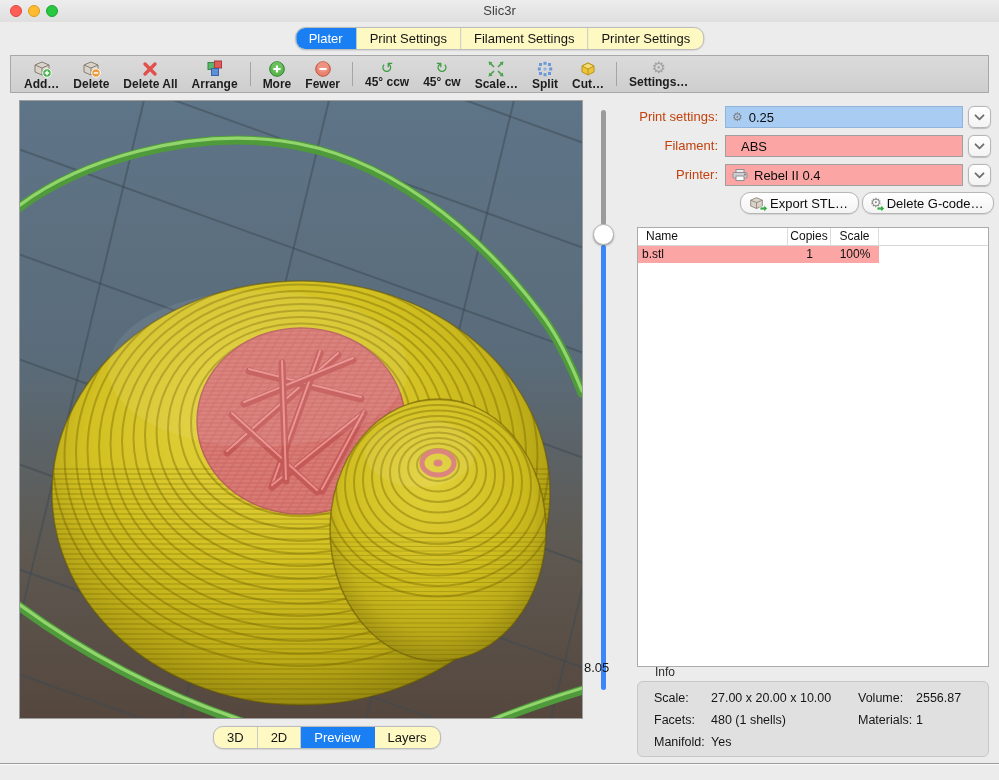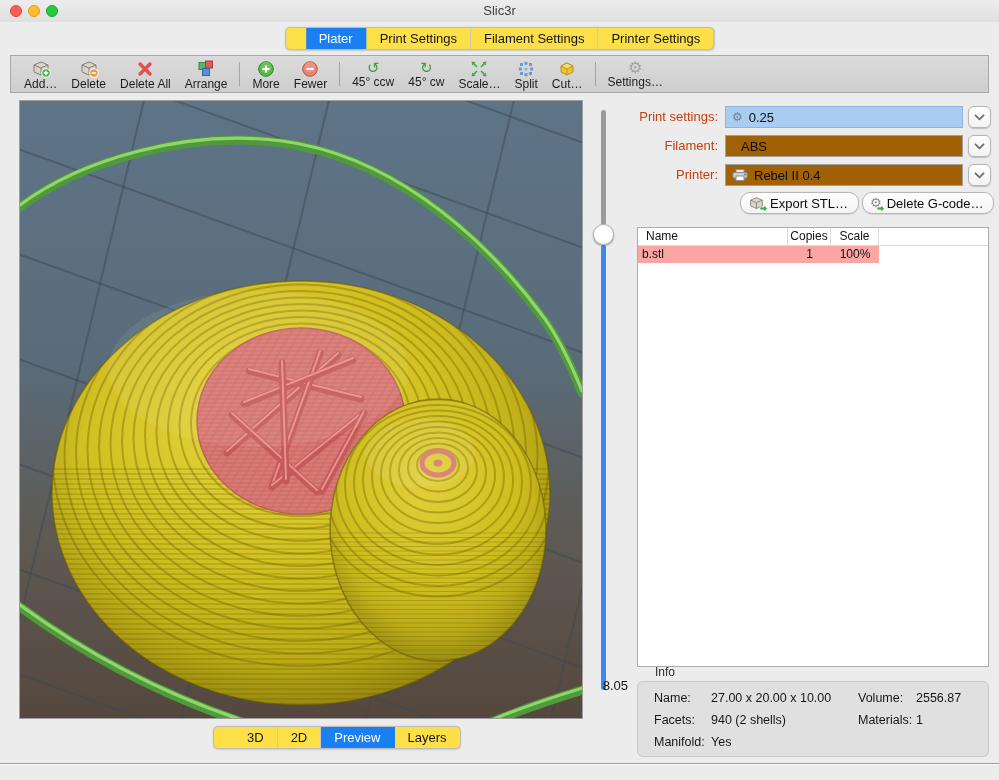--- a/index.html
+++ b/index.html
@@ -8,52 +8,52 @@
   
   .titlebar{position:absolute;left:0;top:0;right:0;height:22px;
             background:linear-gradient(#ededed,#dfdfdf);}
   .tl{position:absolute;top:5px;width:12px;height:12px;border-radius:50%;box-sizing:border-box;}
   .tl.red{left:10px;background:#fd5f57;border:1px solid #e0443e;}
   .tl.yellow{left:28px;background:#febc2e;border:1px solid #d89c22;}
   .tl.green{left:46px;background:#28c840;border:1px solid #1da432;}
   .win-title{position:absolute;left:0;right:0;top:0;text-align:center;line-height:22px;
              font-size:13px;color:#3f3f3f;}
   
-  .seg{display:flex;background:#fde047;border:1px solid #bcbcbc;border-radius:5px;overflow:hidden;
-       box-shadow:0 .5px 1.5px rgba(0,0,0,.15);padding-left:20px;}
+  .seg{display:flex;background:#fef9c3;border:1px solid #bcbcbc;border-radius:10px;overflow:hidden;
+       box-shadow:0 .5px 1.5px rgba(0,0,0,.15);}
   .seg .s{font-size:13px;line-height:21px;padding:0 13px;color:#151515;border-right:1px solid #c9c9c9;white-space:nowrap;}
   .seg .s:last-child{border-right:none;}
   .seg .s.active{background:#1a7ff3;color:#fff;border-right-color:#1a7ff3;}
   .main-tabs{position:absolute;top:27px;left:50%;transform:translateX(-50%);}
   .view-tabs{position:absolute;top:726px;left:213px;}
   
   .toolbar{position:absolute;left:10px;right:10px;top:55px;height:38px;box-sizing:border-box;
            background:linear-gradient(#dbdbdb,#cecece);border:1px solid #a8a8a8;
            display:flex;align-items:stretch;padding:2px 6px;}
   .tool{display:flex;flex-direction:column;align-items:center;justify-content:space-between;
         padding:2px 7px 1px 7px;}
   .tool .ticon{height:18px;display:flex;align-items:center;justify-content:center;}
-  .tool .tlabel{font-size:12px;color:#1d1d1d;line-height:13px;white-space:nowrap;}
+  .tool .tlabel{font-size:12px;color:#1d1d1d;line-height:13px;white-space:nowrap;font-weight:bold;}
   .tool.disabled .tlabel{color:#1d1d1d;}
   .tsep{width:1px;background:#a5a5a5;margin:4px 5px;}
   .glyph{font-family:"DejaVu Sans",sans-serif;font-size:15px;line-height:16px;}
   
   .viewport{position:absolute;left:19px;top:100px;width:562px;height:617px;border:1px solid #9d9d9d;}
   .viewport svg{display:block;}
   
   .slider{position:absolute;left:598px;top:110px;width:11px;height:580px;}
   .slider .track-top{position:absolute;left:3px;top:0;width:5px;height:115px;background:#9b9b9b;border-radius:3px;}
   .slider .track-bottom{position:absolute;left:3px;top:135px;width:5px;height:445px;background:#3c87f8;border-radius:3px;}
   .slider .thumb{position:absolute;left:-5px;top:114px;width:21px;height:21px;border-radius:50%;
                  background:#fff;border:1px solid #b3b3b3;box-shadow:0 1px 2px rgba(0,0,0,.35);box-sizing:border-box;}
-  .slider-value{position:absolute;left:584px;top:678px;width:44px;text-align:right;font-size:13px;color:#141414;}
+  .slider-value{position:absolute;left:584px;top:660px;width:44px;text-align:left;font-size:13px;color:#141414;}
   
   .field-label{position:absolute;left:618px;width:100px;text-align:right;font-size:13px;
                color:#c2410c;line-height:22px;}
-  .combo{position:absolute;left:725px;width:238px;height:22px;box-sizing:border-box;background:#a16207;
+  .combo{position:absolute;left:725px;width:238px;height:22px;box-sizing:border-box;background:#fca5a5;
          border:1px solid #9f9f9f;display:flex;align-items:center;font-size:13px;color:#0c0c0c;}
   .combo.selected{background:#a9cdf2;border-color:#8fb4de;}
   .combo .cicon{margin:0 6px 0 6px;display:flex;align-items:center;}
   .combo.pad{padding-left:15px;}
   .dd-btn{position:absolute;left:968px;width:23px;height:22px;box-sizing:border-box;border:1px solid #b6b6b6;
           border-radius:6px;background:linear-gradient(#ffffff,#f3f3f3);box-shadow:0 .5px 1px rgba(0,0,0,.2);
           display:flex;align-items:center;justify-content:center;}
   .export-btn{position:absolute;top:192px;height:22px;box-sizing:border-box;border:1px solid #b6b6b6;border-radius:10px;
               background:linear-gradient(#ffffff,#f3f3f3);box-shadow:0 .5px 1px rgba(0,0,0,.18);
               display:flex;align-items:center;font-size:13px;color:#0c0c0c;padding:0 10px 0 7px;white-space:nowrap;}
@@ -591,26 +591,26 @@
   </div>
   <div class="tr row-selected">
     <div class="td c-name">b.stl</div>
     <div class="td c-copies">1</div>
     <div class="td c-scale">100%</div>
   </div>
 </div>
 
 <div class="info-title">Info</div>
 <div class="info-box">
-  <span style="left:16px;top:9px;">Name:</span>
+  <span style="left:16px;top:9px;">Scale:</span>
   <span style="left:73px;top:9px;">27.00 x 20.00 x 10.00</span>
   <span style="left:220px;top:9px;">Volume:</span>
   <span style="left:278px;top:9px;">2556.87</span>
   <span style="left:16px;top:31px;">Facets:</span>
-  <span style="left:73px;top:31px;">940 (2 shells)</span>
+  <span style="left:73px;top:31px;">480 (1 shells)</span>
   <span style="left:220px;top:31px;">Materials:</span>
   <span style="left:278px;top:31px;">1</span>
   <span style="left:16px;top:53px;">Manifold:</span>
   <span style="left:73px;top:53px;">Yes</span>
 </div>
 
 <div class="bottom-divider"></div>
 <div class="status-bar"></div>
 
 </body></html>

